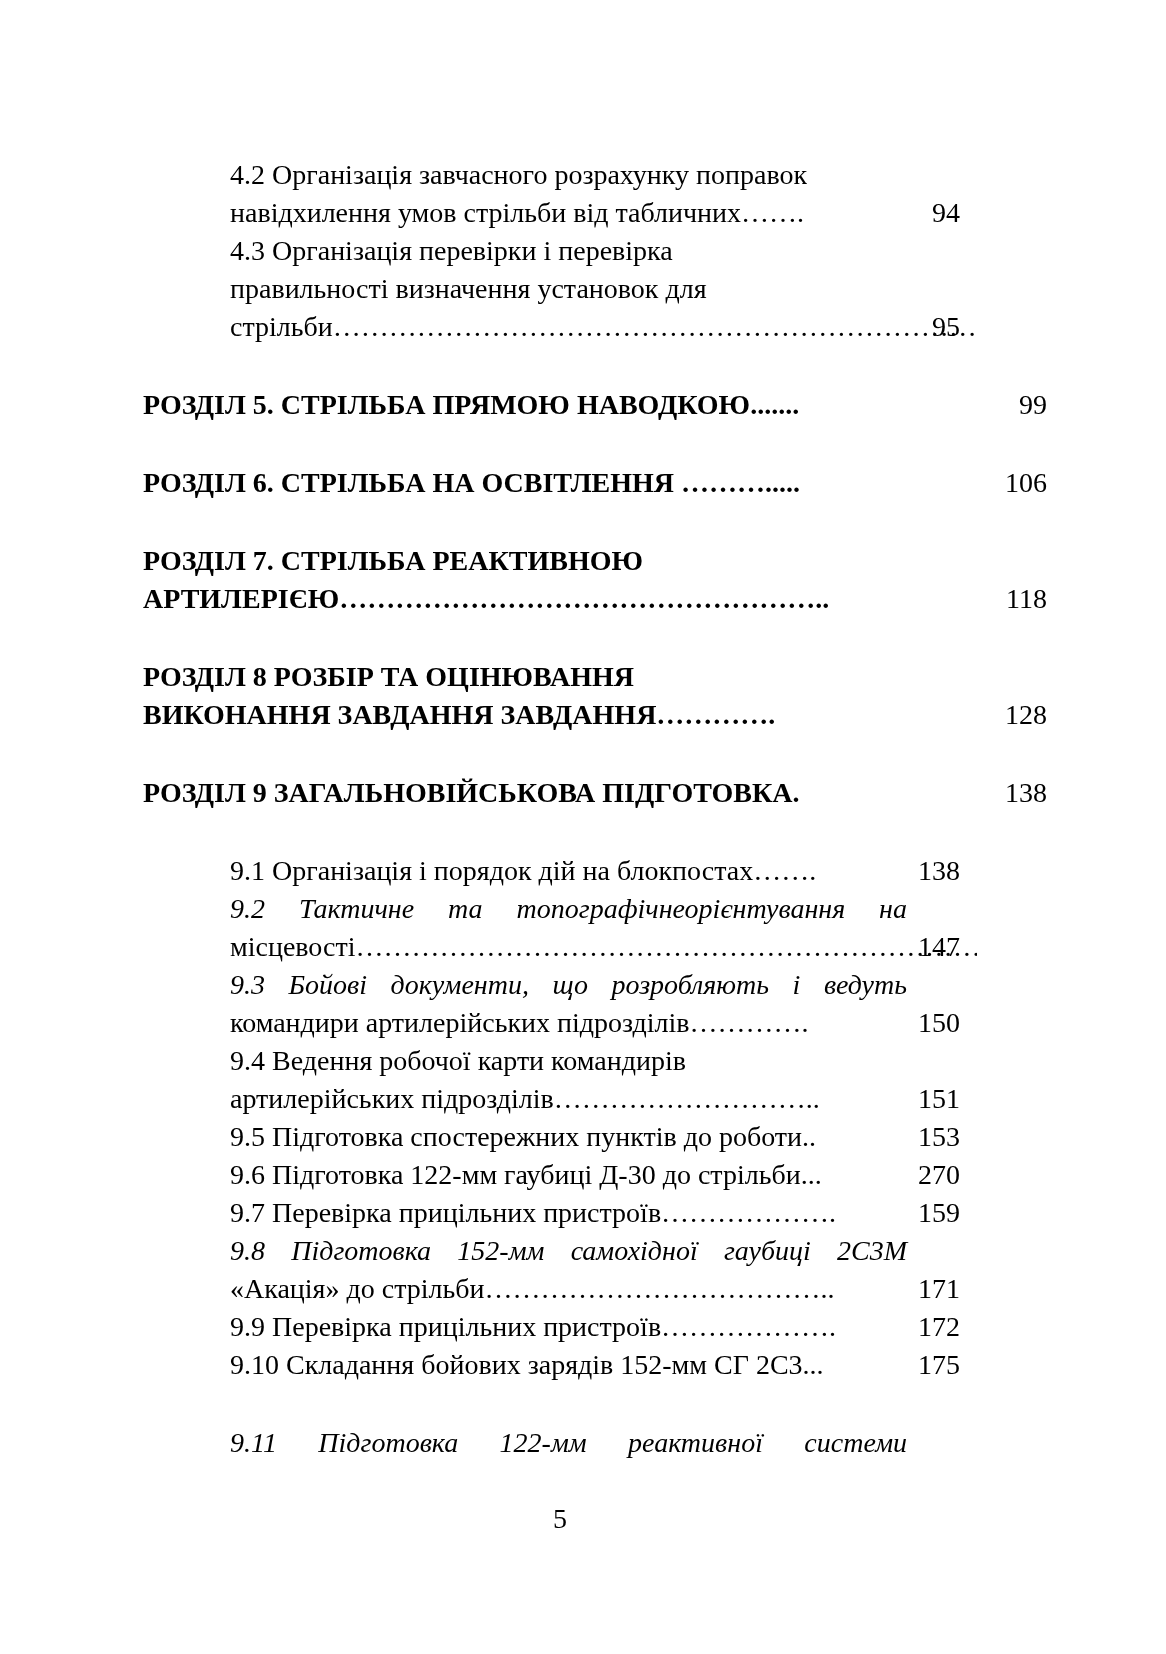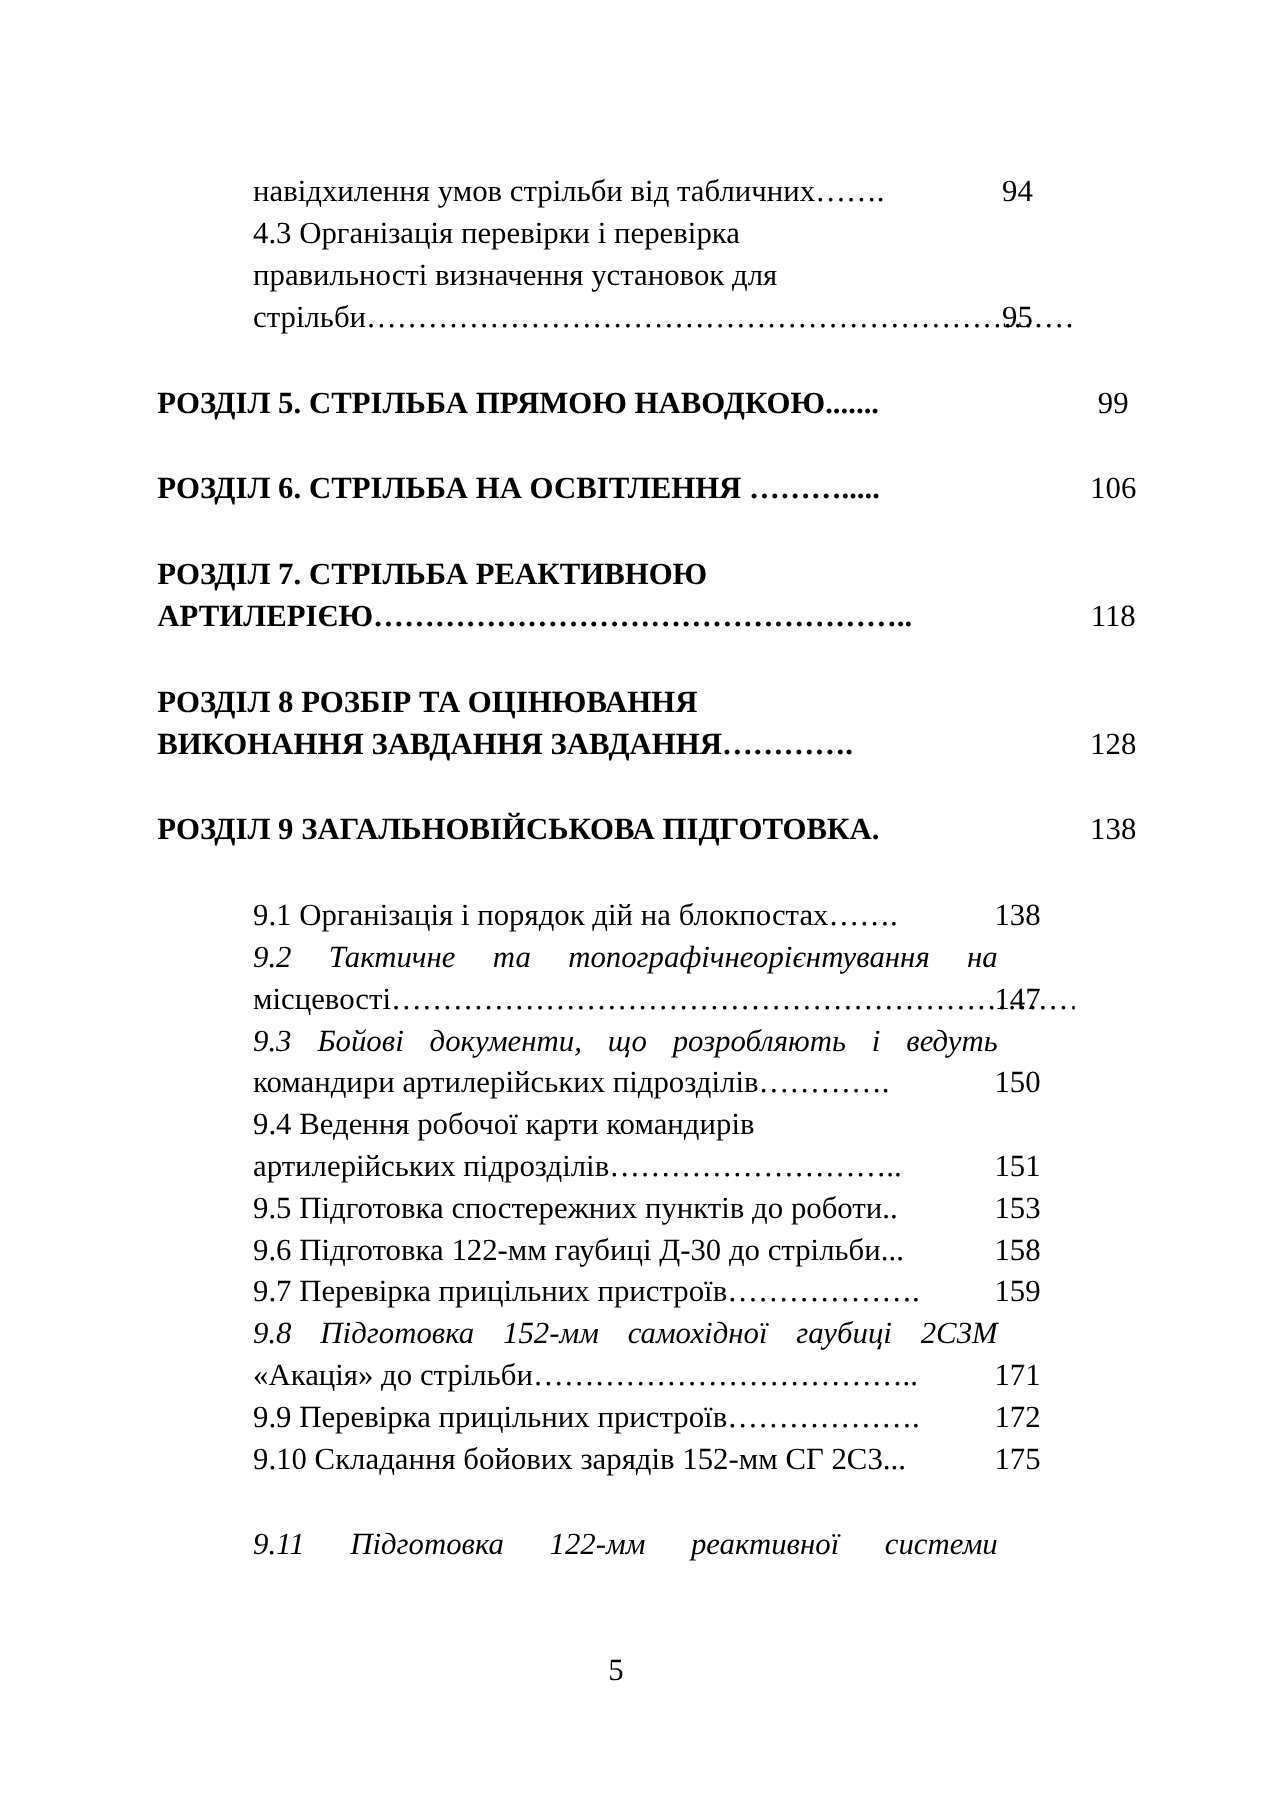--- a/index.html
+++ b/index.html
@@ -47,37 +47,38 @@
     padding-right: 70px;
     font-style: italic;
   }
   .page-ref {
     position: absolute;
     left: 834px;
     top: 0;
     width: 70px;
     white-space: nowrap;
     font-weight: normal;
-    text-align: center;
+    text-align: right;
   }
   .line.indent .page-ref { left: 747px; }
   .footer {
     position: absolute;
     left: 143px;
     top: 1500px;
     width: 834px;
     text-align: center;
   }
 </style>
 </head>
 <body>
 
 <div class="page">
   <div class="toc" id="toc">
       <div class="entry">
+        <div class="line indent"><span class="line-text">4.2 Організація завчасного розрахунку поправок</span></div>
         <div class="line indent"><span class="line-text">навідхилення умов стрільби від табличних…….</span><span class="page-ref">94</span></div>
       </div>
       <div class="entry">
         <div class="line indent"><span class="line-text">4.3 Організація перевірки і перевірка</span></div>
         <div class="line indent"><span class="line-text">правильності визначення установок для</span></div>
         <div class="line indent"><span class="line-text">стрільби……………………………………………………………………...</span><span class="page-ref">95</span></div>
       </div>
       <div class="entry bold gap">
         <div class="line"><span class="line-text">РОЗДІЛ 5. СТРІЛЬБА ПРЯМОЮ НАВОДКОЮ.......</span><span class="page-ref">99</span></div>
       </div>
@@ -111,21 +112,21 @@
         <div class="line indent"><span class="line-text">командири артилерійських підрозділів………….</span><span class="page-ref">150</span></div>
       </div>
       <div class="entry">
         <div class="line indent"><span class="line-text">9.4 Ведення робочої карти командирів</span></div>
         <div class="line indent"><span class="line-text">артилерійських підрозділів………………………..</span><span class="page-ref">151</span></div>
       </div>
       <div class="entry">
         <div class="line indent"><span class="line-text">9.5 Підготовка спостережних пунктів до роботи..</span><span class="page-ref">153</span></div>
       </div>
       <div class="entry">
-        <div class="line indent"><span class="line-text">9.6 Підготовка 122-мм гаубиці Д-30 до стрільби...</span><span class="page-ref">158</span></div>
+        <div class="line indent"><span class="line-text">9.6 Підготовка 122-мм гаубиці Д-30 до стрільби...</span><span class="page-ref">270</span></div>
       </div>
       <div class="entry">
         <div class="line indent"><span class="line-text">9.7 Перевірка прицільних пристроїв……………….</span><span class="page-ref">159</span></div>
       </div>
       <div class="entry">
         <div class="line indent just">
           <span class="line-text">9.8 Підготовка 152-мм самохідної гаубиці 2С3М</span>
         </div>
         <div class="line indent"><span class="line-text">«Акація» до стрільби………………………………..</span><span class="page-ref">171</span></div>
       </div>

